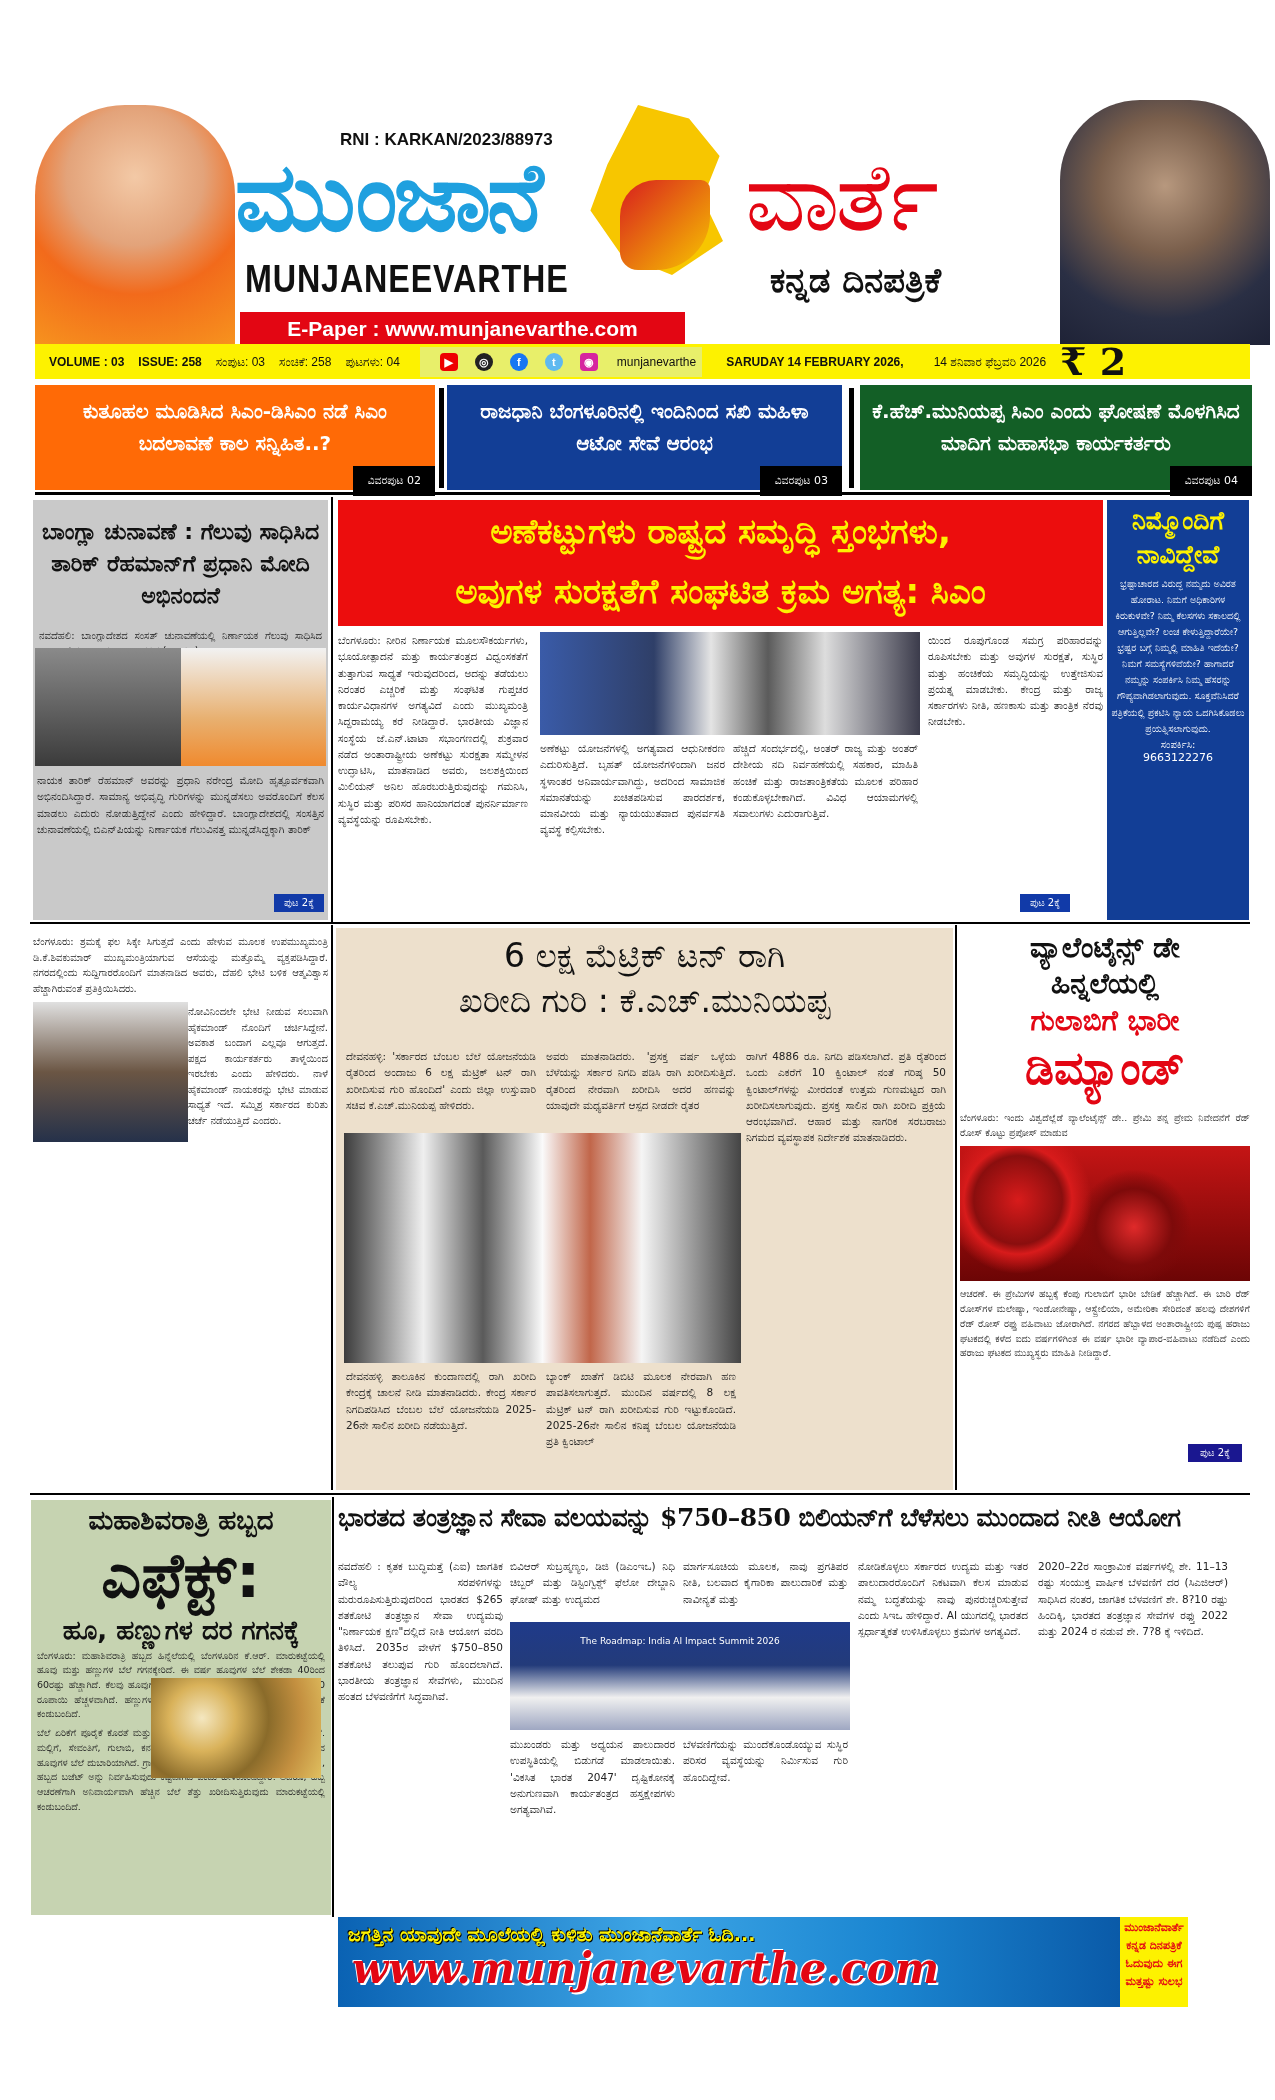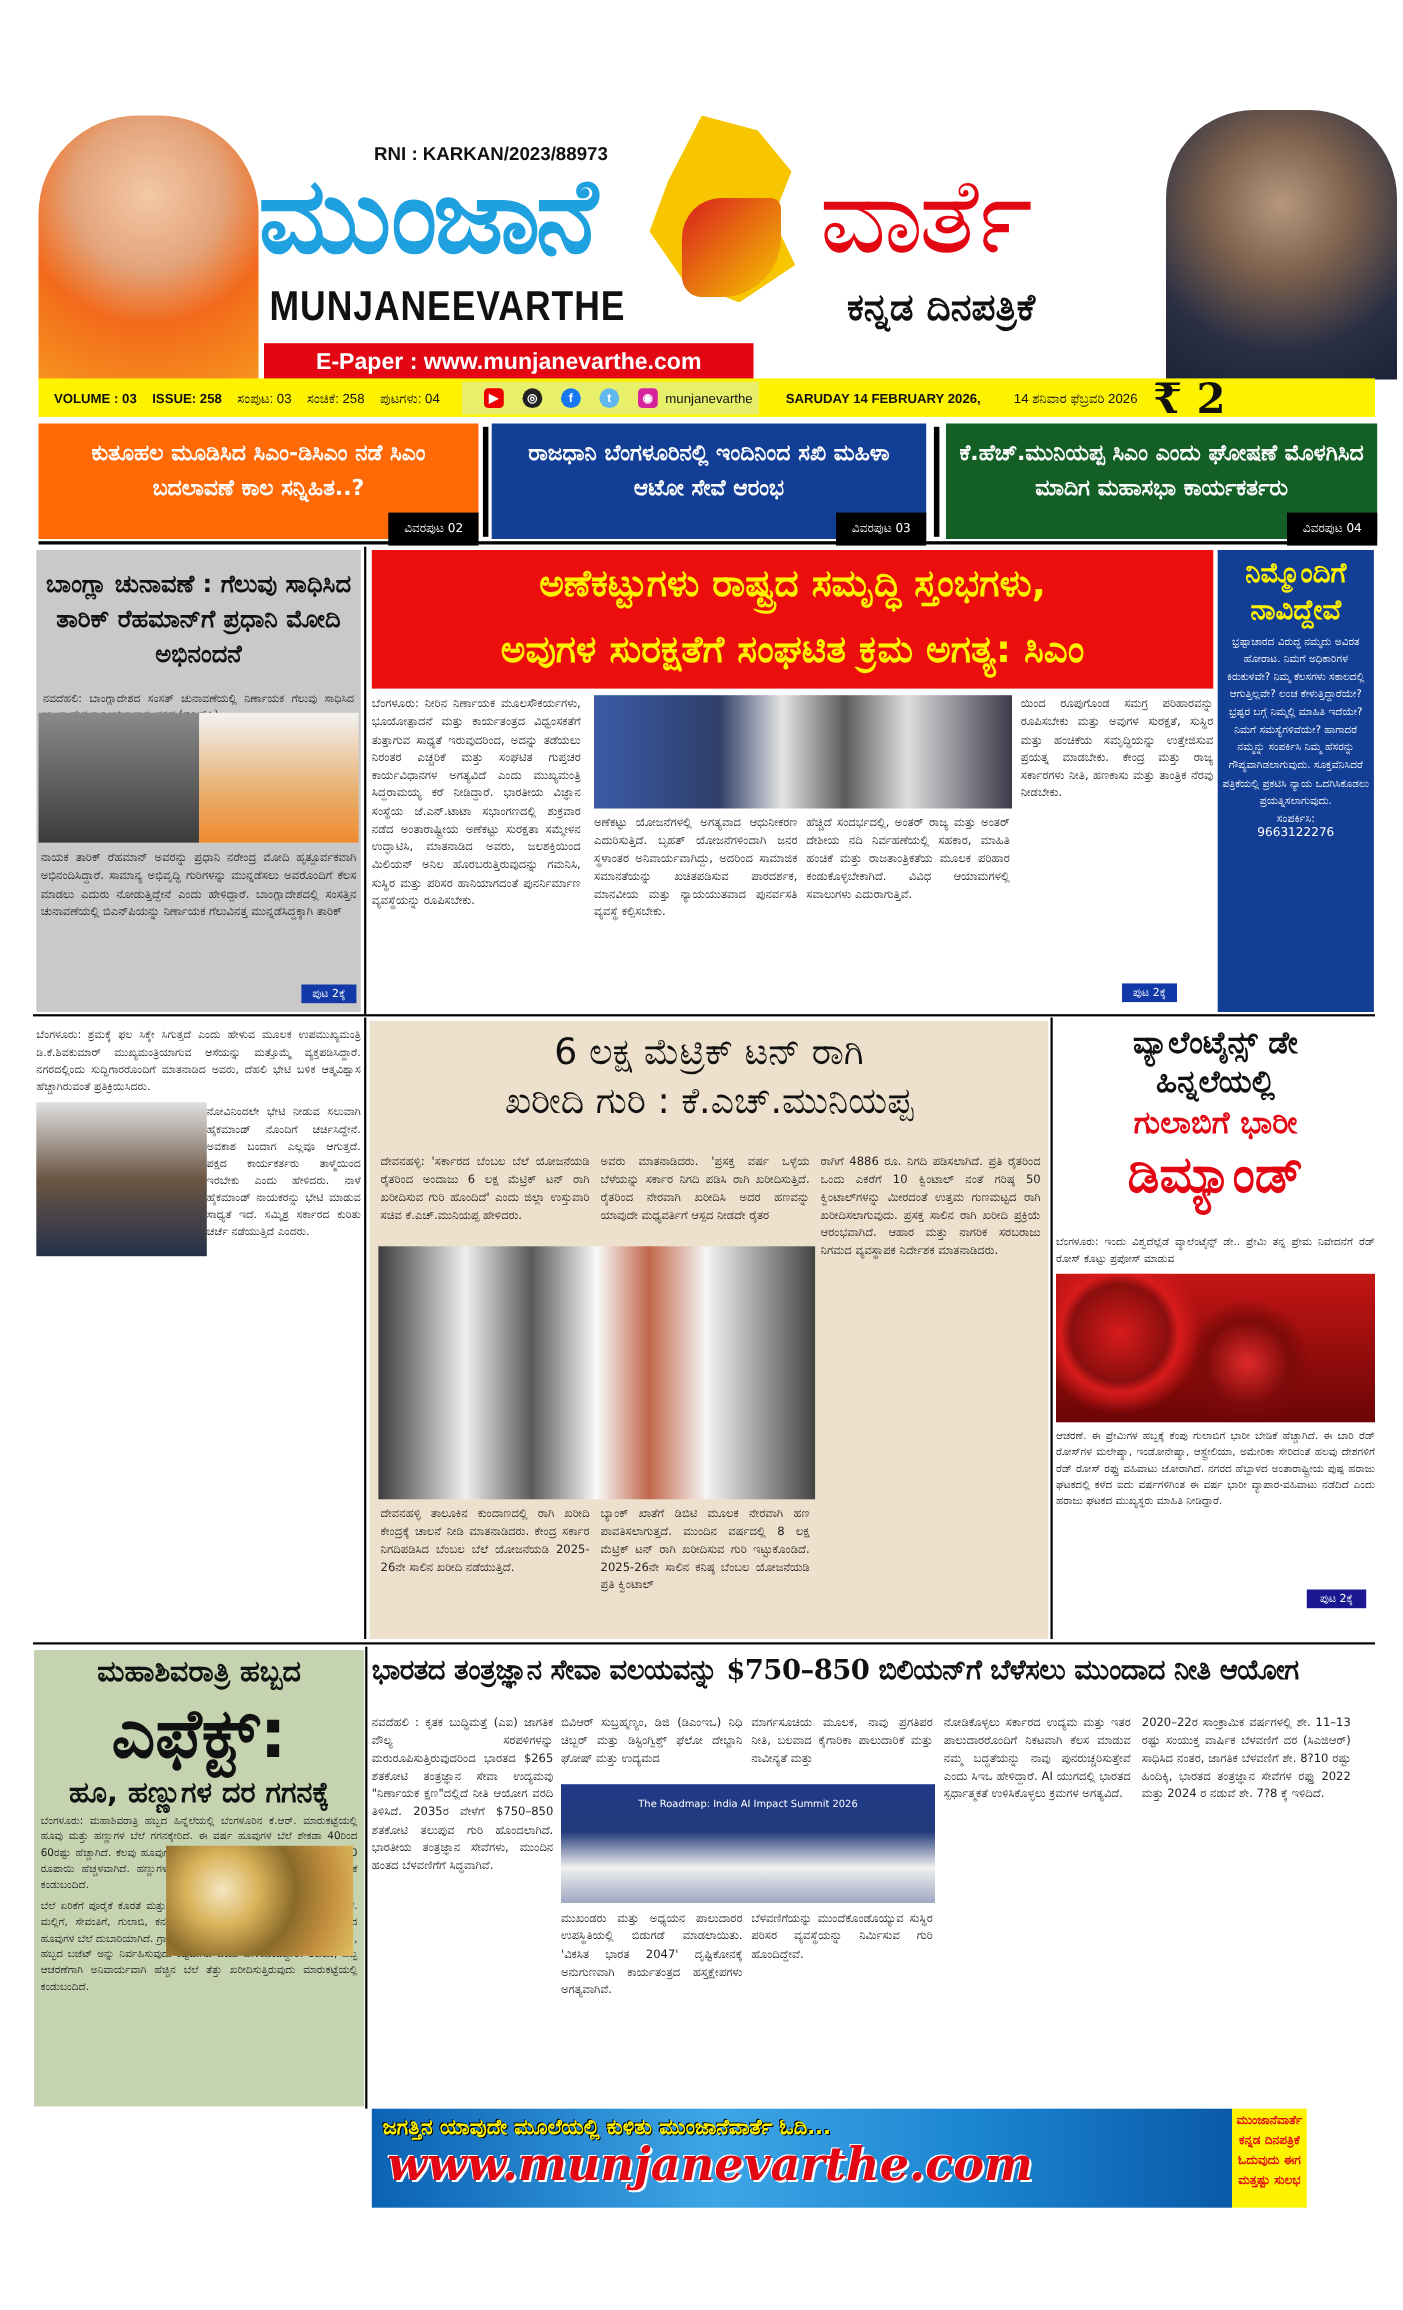--- a/index.html
+++ b/index.html
@@ -58,21 +58,21 @@
   <span class="b">ISSUE: 258</span>
   <span>ಸಂಪುಟ: 03</span>
   <span>ಸಂಚಿಕೆ: 258</span>
   <span>ಪುಟಗಳು: 04</span>
   <div class="social">
     <span class="ico" style="background:#e00">▶</span>
     <span class="ico" style="background:#222;border-radius:50%">◎</span>
     <span class="ico" style="background:#1877f2;border-radius:50%">f</span>
     <span class="ico" style="background:#5fb9f0;border-radius:50%">t</span>
     <span class="ico" style="background:#d6249f">◉</span>
-    <span style="margin-left:4px">munjanevarthe</span>
+    <span style="margin-left:16px">munjanevarthe</span>
   </div>
   <span class="b" style="margin-left:24px">SARUDAY 14 FEBRUARY 2026,</span>
   <span style="margin-left:30px">14 ಶನಿವಾರ ಫೆಬ್ರವರಿ 2026</span>
   <span class="price">₹ 2</span>
 </div>
 
 <div class="abs teaser t1">
   <div>ಕುತೂಹಲ ಮೂಡಿಸಿದ ಸಿಎಂ-ಡಿಸಿಎಂ ನಡೆ ಸಿಎಂ ಬದಲಾವಣೆ ಕಾಲ ಸನ್ನಿಹಿತ..?</div>
   <div class="pg">ವಿವರಪುಟ 02</div>
 </div>
@@ -141,21 +141,21 @@
 </div>
 <div class="abs" style="left:955px;top:925px;width:2px;height:565px;background:#000"></div>
 
 <div class="abs" style="left:960px;top:930px;width:290px;height:560px">
   <div style="text-align:center;font-weight:bold;line-height:1.3">
     <div style="font-size:28px">ವ್ಯಾಲೆಂಟೈನ್ಸ್ ಡೇ</div>
     <div style="font-size:28px">ಹಿನ್ನಲೆಯಲ್ಲಿ</div>
     <div style="font-size:28px;color:#e30613">ಗುಲಾಬಿಗೆ ಭಾರೀ</div>
     <div style="font-size:46px;color:#e30613">ಡಿಮ್ಯಾಂಡ್</div>
   </div>
-  <div class="body-txt" style="margin-top:24px;font-size:9.5px">ಬೆಂಗಳೂರು: ಇಂದು ವಿಶ್ವದೆಲ್ಲೆಡೆ ವ್ಯಾಲೆಂಟೈನ್ಸ್ ಡೇ.. ಪ್ರೇಮಿ ತನ್ನ ಪ್ರೇಮ ನಿವೇದನೆಗೆ ರೆಡ್ ರೋಸ್ ಕೊಟ್ಟು ಪ್ರಪೋಸ್ ಮಾಡುವ</div>
+  <div class="body-txt" style="margin-top:12px;font-size:9.5px">ಬೆಂಗಳೂರು: ಇಂದು ವಿಶ್ವದೆಲ್ಲೆಡೆ ವ್ಯಾಲೆಂಟೈನ್ಸ್ ಡೇ.. ಪ್ರೇಮಿ ತನ್ನ ಪ್ರೇಮ ನಿವೇದನೆಗೆ ರೆಡ್ ರೋಸ್ ಕೊಟ್ಟು ಪ್ರಪೋಸ್ ಮಾಡುವ</div>
   <div style="height:135px;margin:6px 0;background:radial-gradient(circle at 20% 40%,#d81b1b 0,#8a0e0e 18%,#d81b1b 22%,transparent 30%),radial-gradient(circle at 60% 60%,#e02a2a 0,#7d0a0a 20%,transparent 30%),linear-gradient(#c51515,#6c0505)"></div>
   <div class="body-txt" style="font-size:9.5px">ಆಚರಣೆ. ಈ ಪ್ರೇಮಿಗಳ ಹಬ್ಬಕ್ಕೆ ಕೆಂಪು ಗುಲಾಬಿಗೆ ಭಾರೀ ಬೇಡಿಕೆ ಹೆಚ್ಚಾಗಿದೆ. ಈ ಬಾರಿ ರೆಡ್ ರೋಸ್‌ಗಳ ಮಲೇಷ್ಯಾ, ಇಂಡೋನೇಷ್ಯಾ, ಆಸ್ಟ್ರೇಲಿಯಾ, ಅಮೇರಿಕಾ ಸೇರಿದಂತೆ ಹಲವು ದೇಶಗಳಿಗೆ ರೆಡ್ ರೋಸ್ ರಫ್ತು ವಹಿವಾಟು ಜೋರಾಗಿದೆ. ನಗರದ ಹೆಬ್ಬಾಳದ ಅಂತಾರಾಷ್ಟ್ರೀಯ ಪುಷ್ಪ ಹರಾಜು ಘಟಕದಲ್ಲಿ ಕಳೆದ ಐದು ವರ್ಷಗಳಿಗಿಂತ ಈ ವರ್ಷ ಭಾರೀ ವ್ಯಾಪಾರ-ವಹಿವಾಟು ನಡೆದಿದೆ ಎಂದು ಹರಾಜು ಘಟಕದ ಮುಖ್ಯಸ್ಥರು ಮಾಹಿತಿ ನೀಡಿದ್ದಾರೆ.</div>
   <div class="abs" style="right:8px;bottom:28px;background:#1a1790;color:#fff;font-size:10px;padding:3px 12px">ಪುಟ 2ಕ್ಕೆ</div>
 </div>
 
 <div class="abs" style="left:30px;top:1493px;width:1220px;height:2px;background:#000"></div>
 
 <div class="abs" style="left:31px;top:1500px;width:300px;height:415px;background:#c6d3b1">
   <div style="text-align:center;font-weight:bold;line-height:1.25;padding-top:4px">
     <div style="font-size:26px">ಮಹಾಶಿವರಾತ್ರಿ ಹಬ್ಬದ</div>

